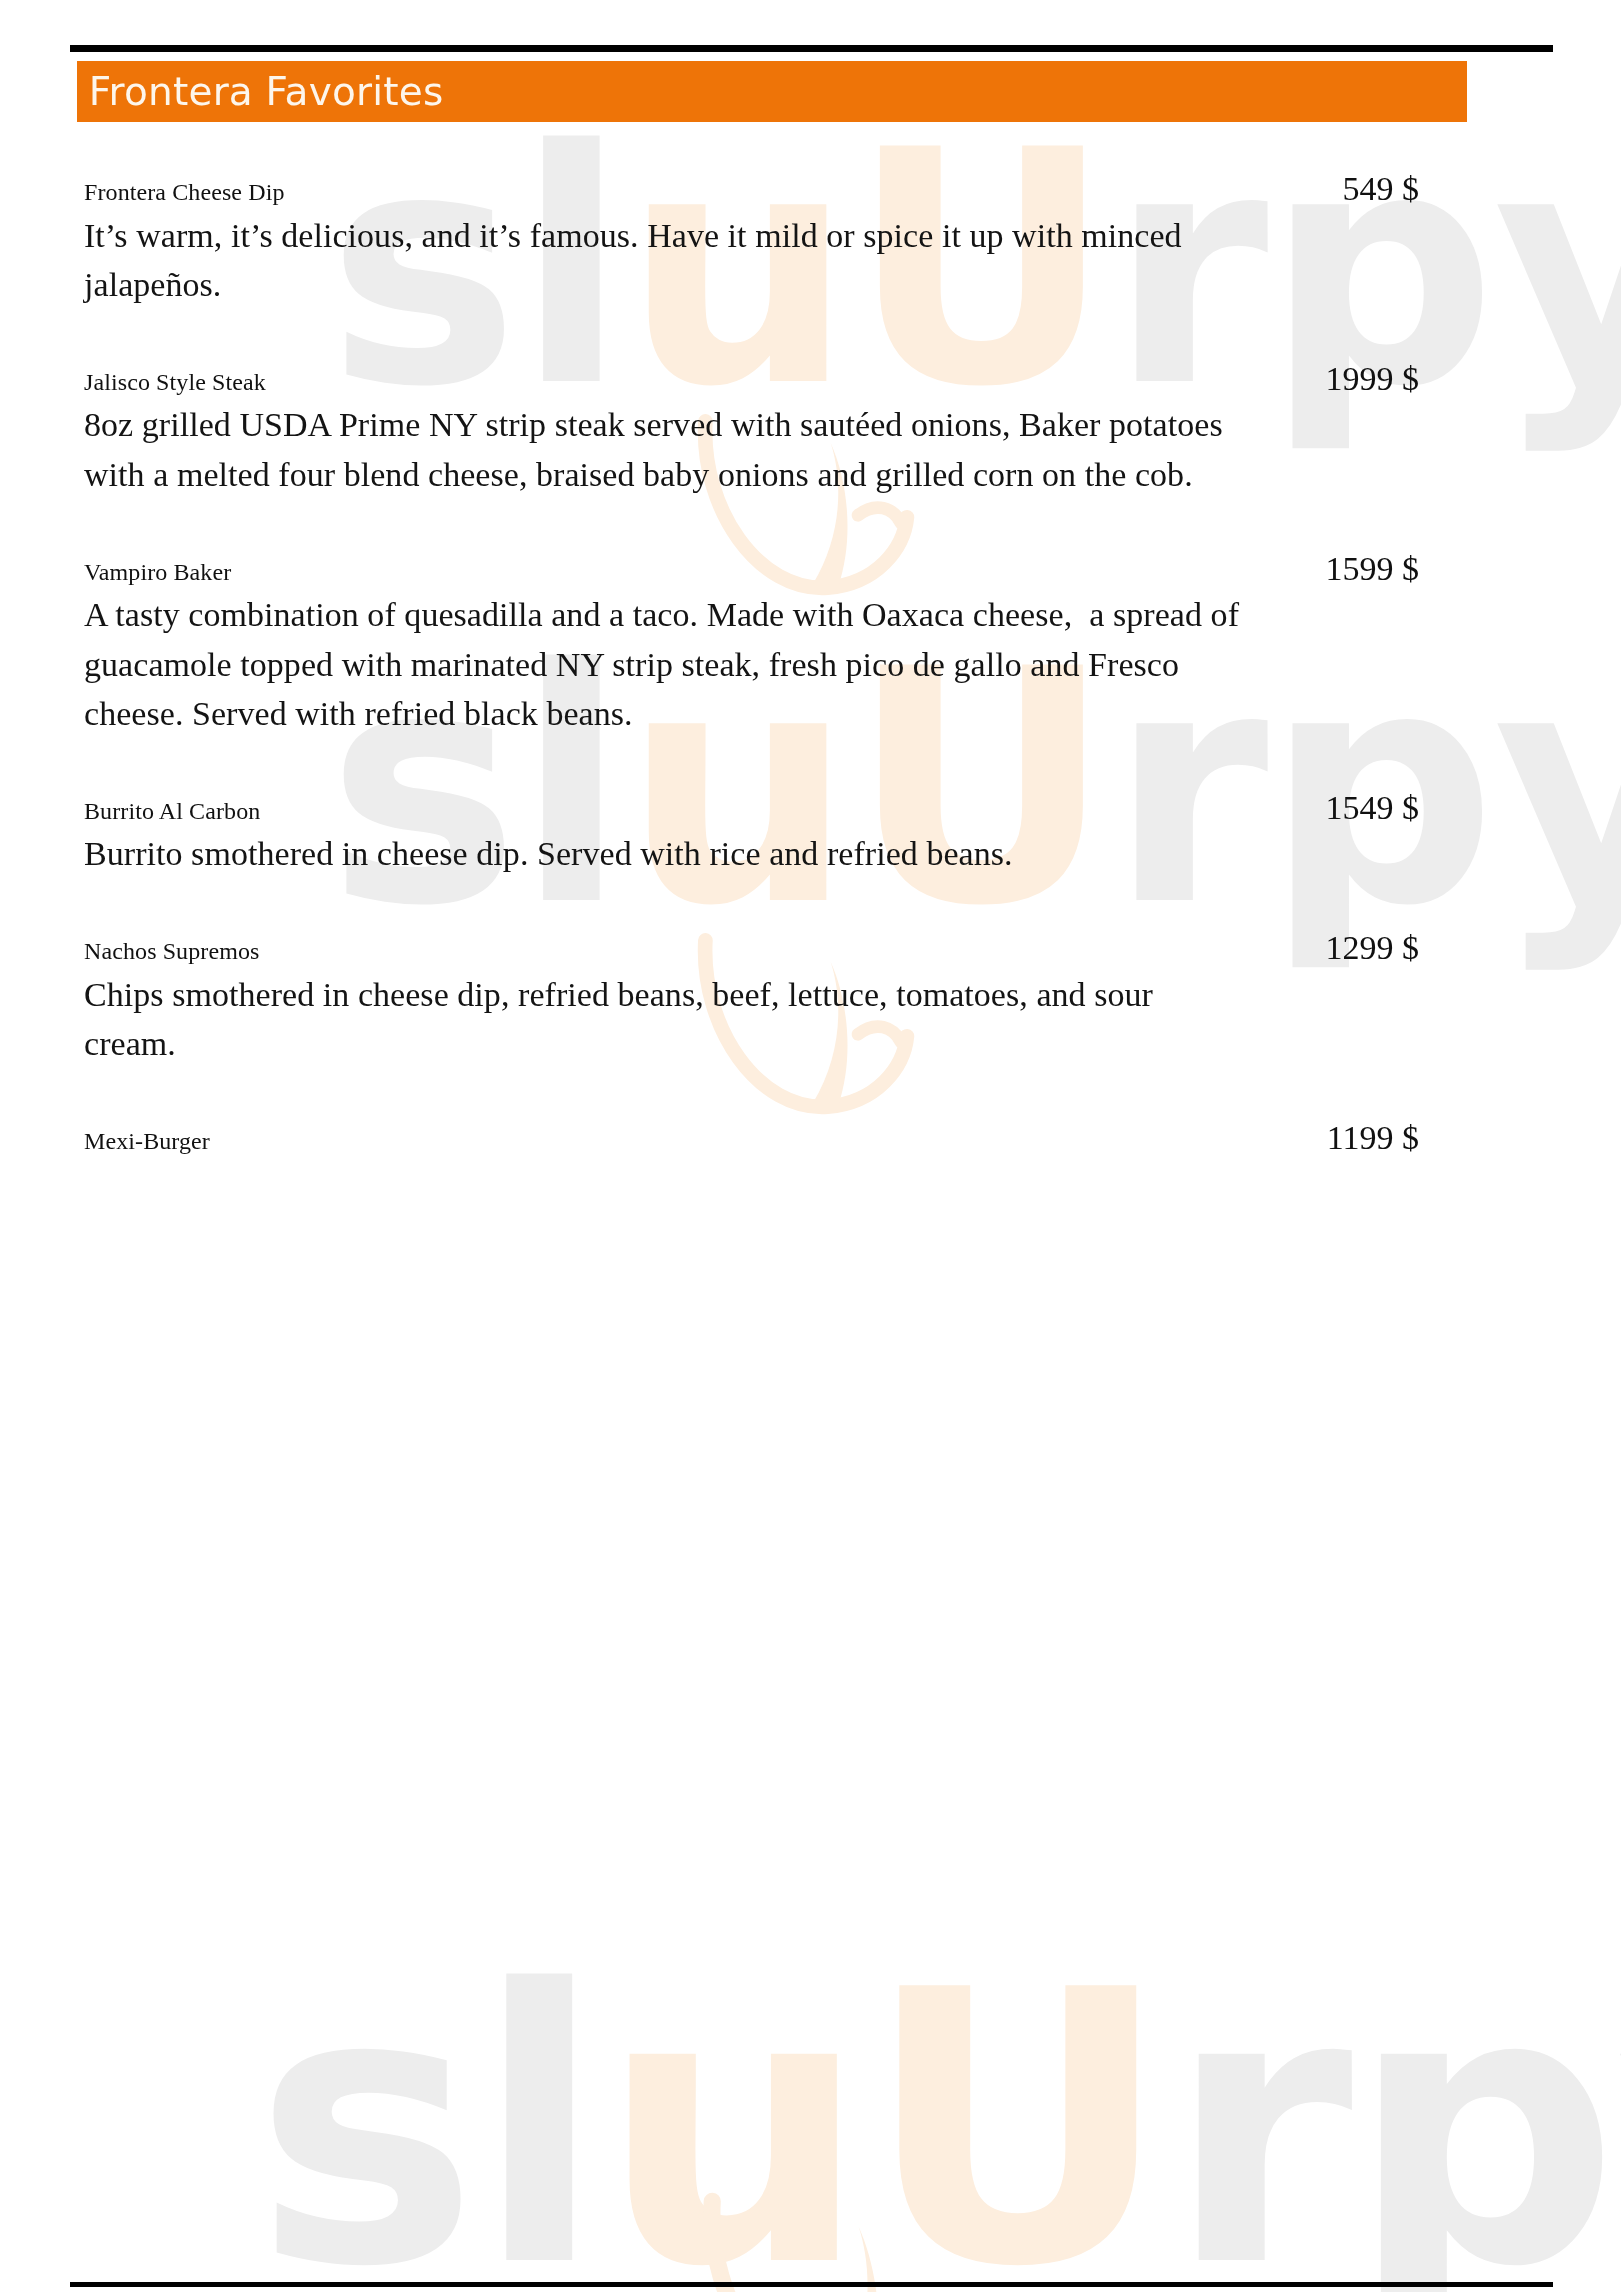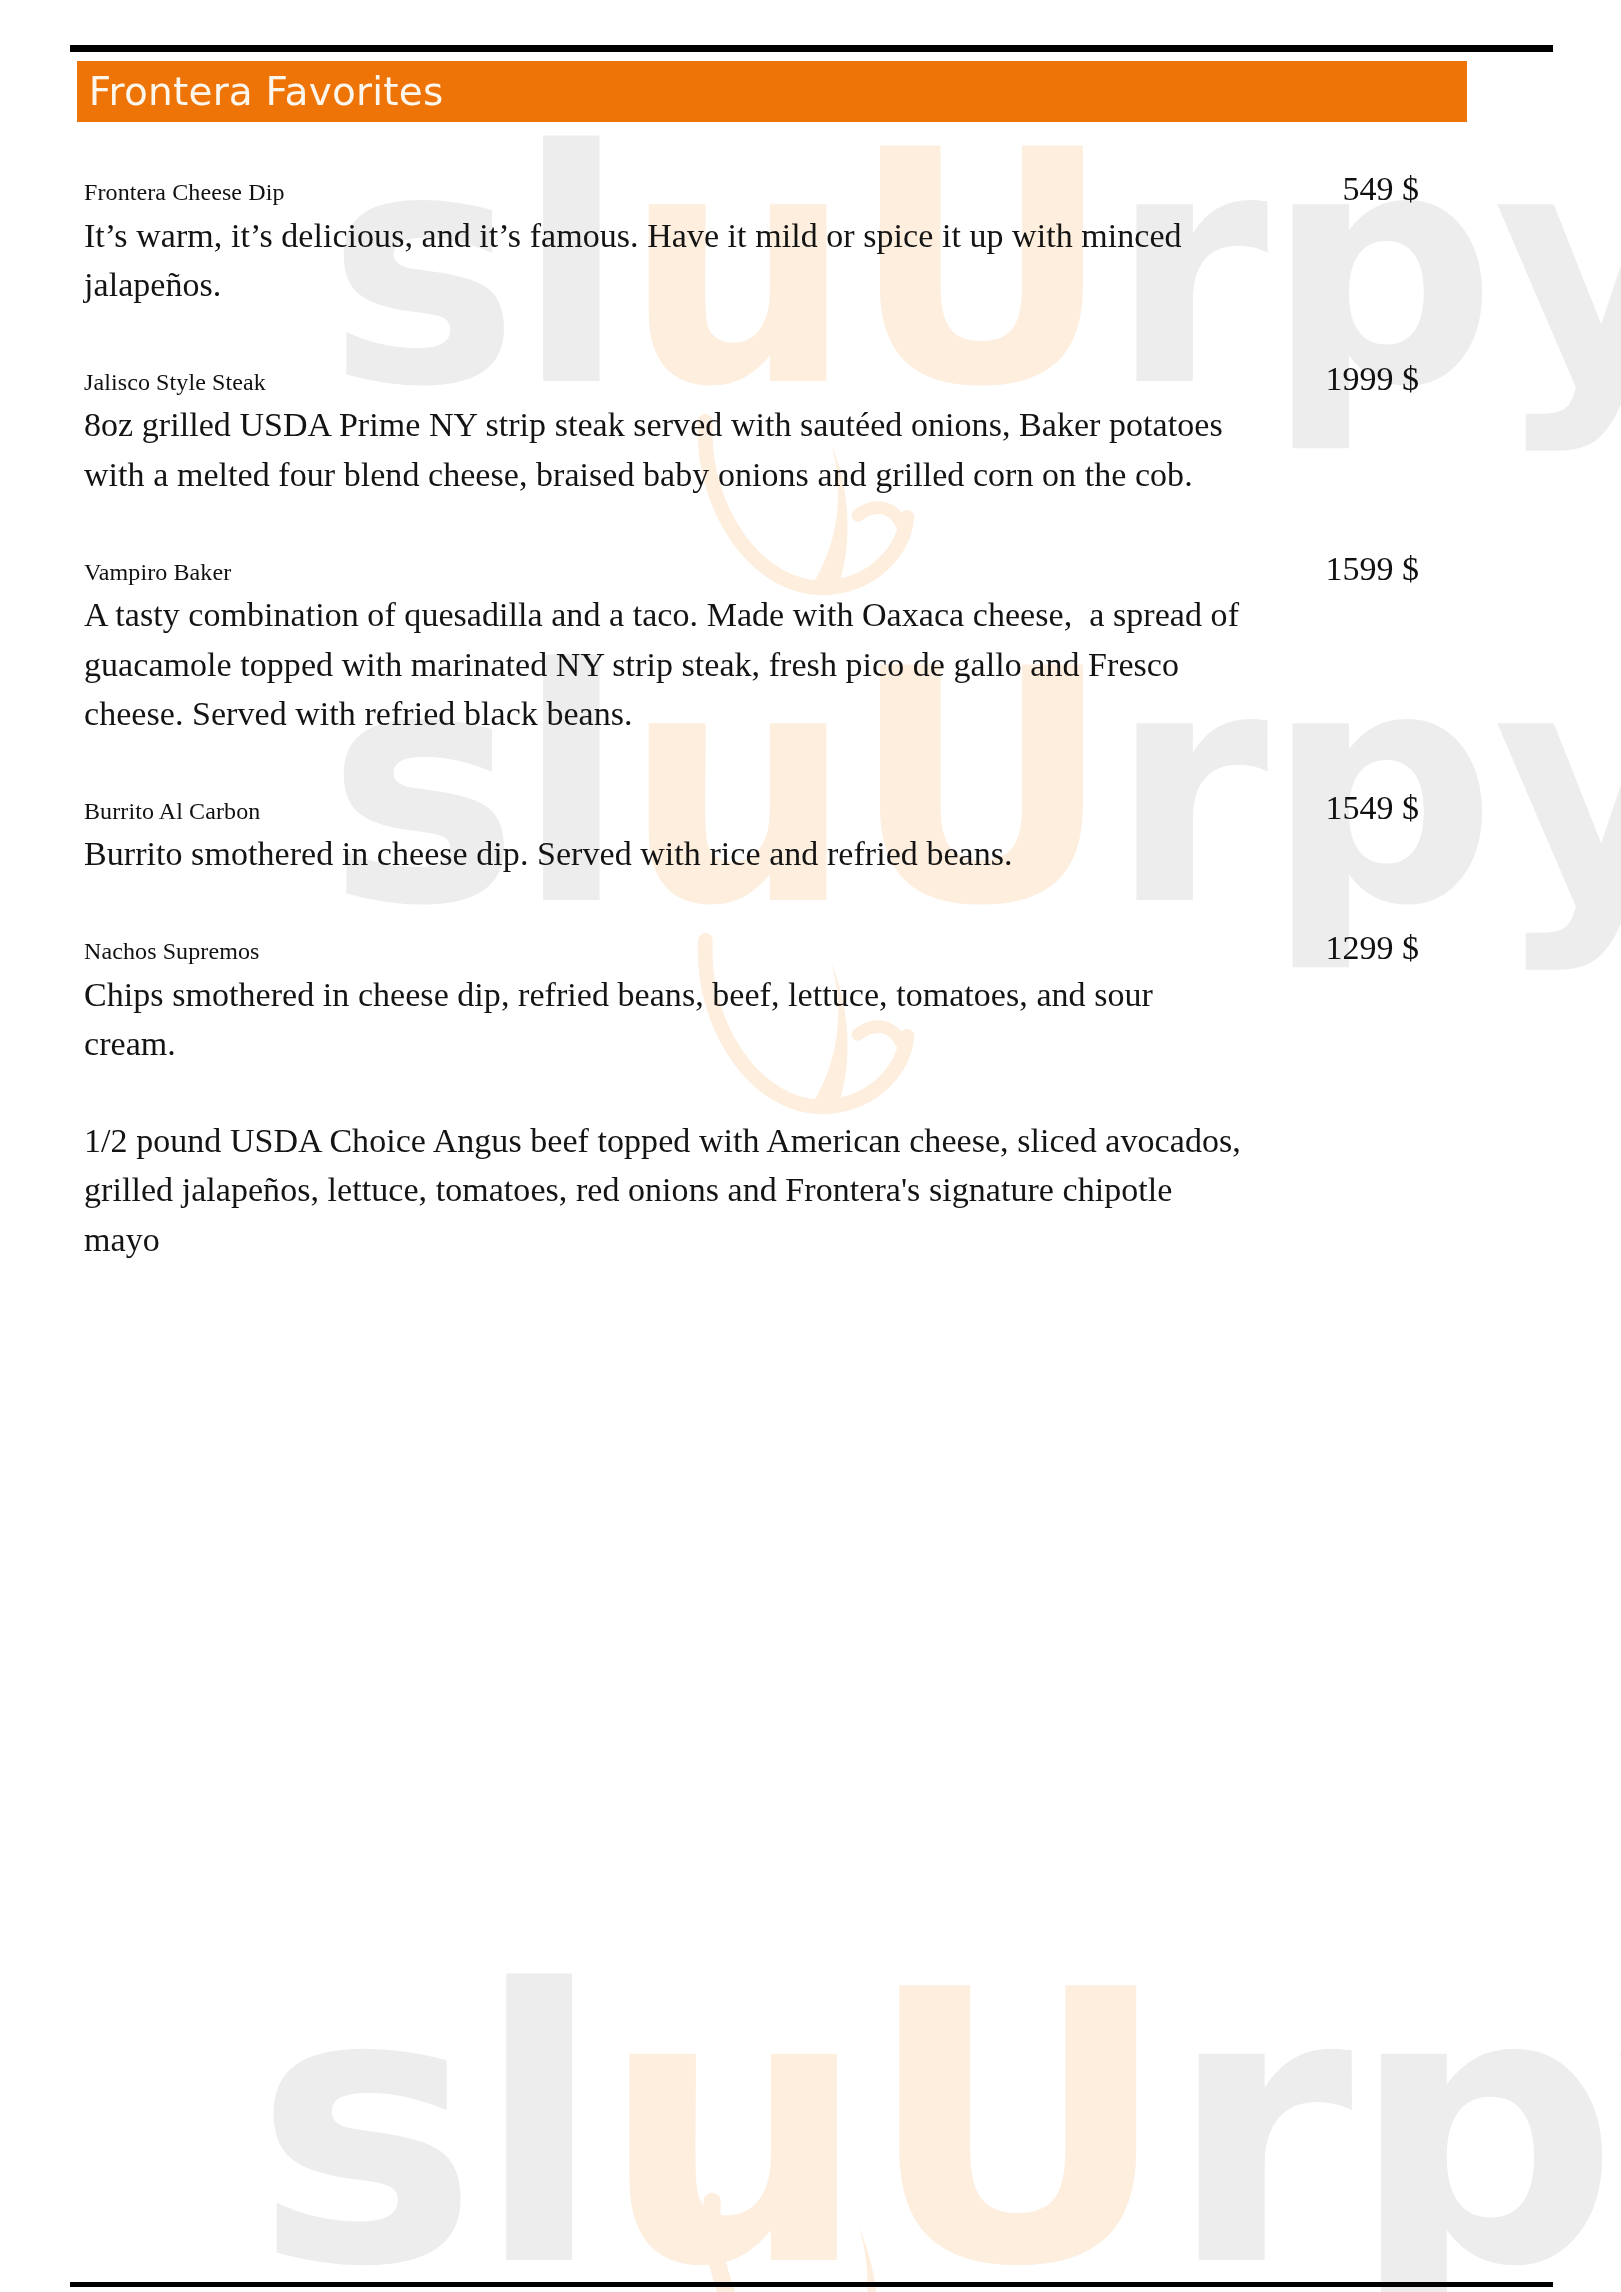--- a/index.html
+++ b/index.html
@@ -221,17 +221,20 @@
 
   <div class="menu-item">
     <div class="item-head">
       <div class="item-name">Nachos Supremos</div>
       <div class="item-price">1299 $</div>
     </div>
     <div class="item-desc">Chips smothered in cheese dip, refried beans, beef, lettuce, tomatoes, and sour cream.</div>
   </div>
 
   <div class="menu-item">
-    <div class="item-desc">1/2 pound USDA Choice Angus beef topped with American cheese, sliced avocados, grilled jalapeños, lettuce, tomatoes, red onions and Frontera's signature chipotle mayo</div>
+    <div class="item-head">
+      <div class="item-name">Mexi-Burger</div>
+      <div class="item-price">1199 $</div>
+    </div>
   </div>
 
 </div>
 
 
 </body></html>

